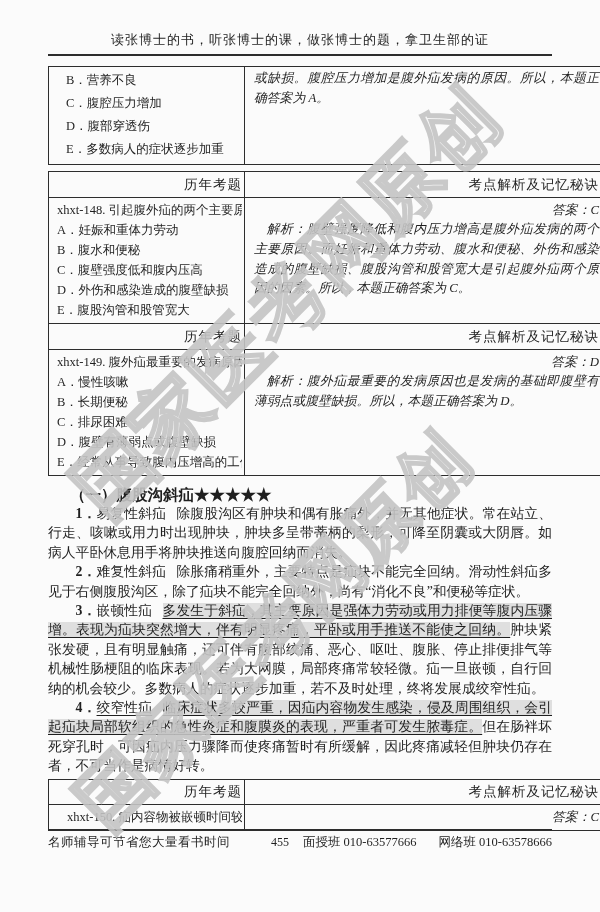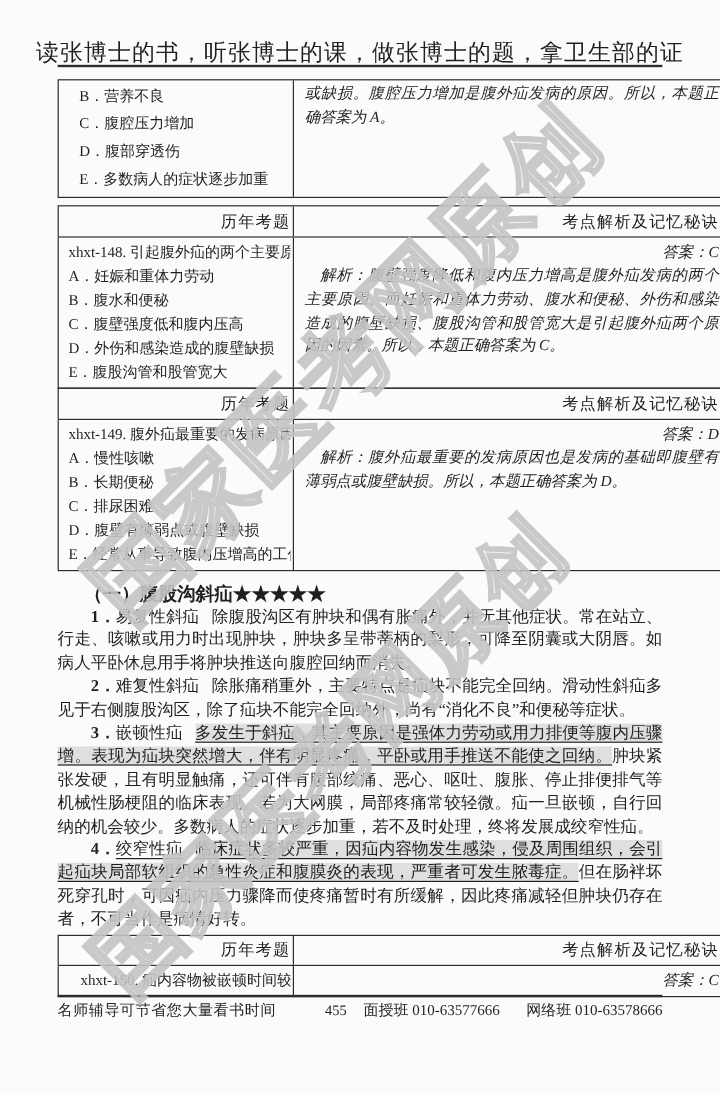--- a/index.html
+++ b/index.html
@@ -23,21 +23,21 @@
     font-family:"Liberation Sans","DejaVu Sans",sans-serif;font-weight:bold;
     color:rgba(205,205,205,0.16);
     -webkit-text-stroke:2.5px var(--c-watermark);
     letter-spacing:3px;opacity:.9;
   }
   .wm1{font-size:78px;left:-22px;top:250px;width:620px;transform:rotate(-45deg);text-align:center;}
   .wm2{font-size:72px;left:-25px;top:582px;width:600px;transform:rotate(-45deg);text-align:center;}
   
   .slogan{
     position:absolute;top:31px;left:0;width:100%;text-align:center;
-    font-size:19px;letter-spacing:1px;z-index:2;
+    font-size:13px;letter-spacing:1px;z-index:2;
   }
   .header-rule{position:absolute;top:54px;left:48px;width:504px;height:2px;background:var(--c-border);z-index:2;}
   
   .tbl{
     position:absolute;left:48px;width:560px;box-sizing:border-box;
     border:1.5px solid var(--c-border);background:transparent;z-index:2;
     display:flex;flex-direction:column;
   }
   .trow{display:flex;}
   .lcol{width:196px;box-sizing:border-box;border-right:1px solid var(--c-border);padding:2px 2px 3px 8px;}

